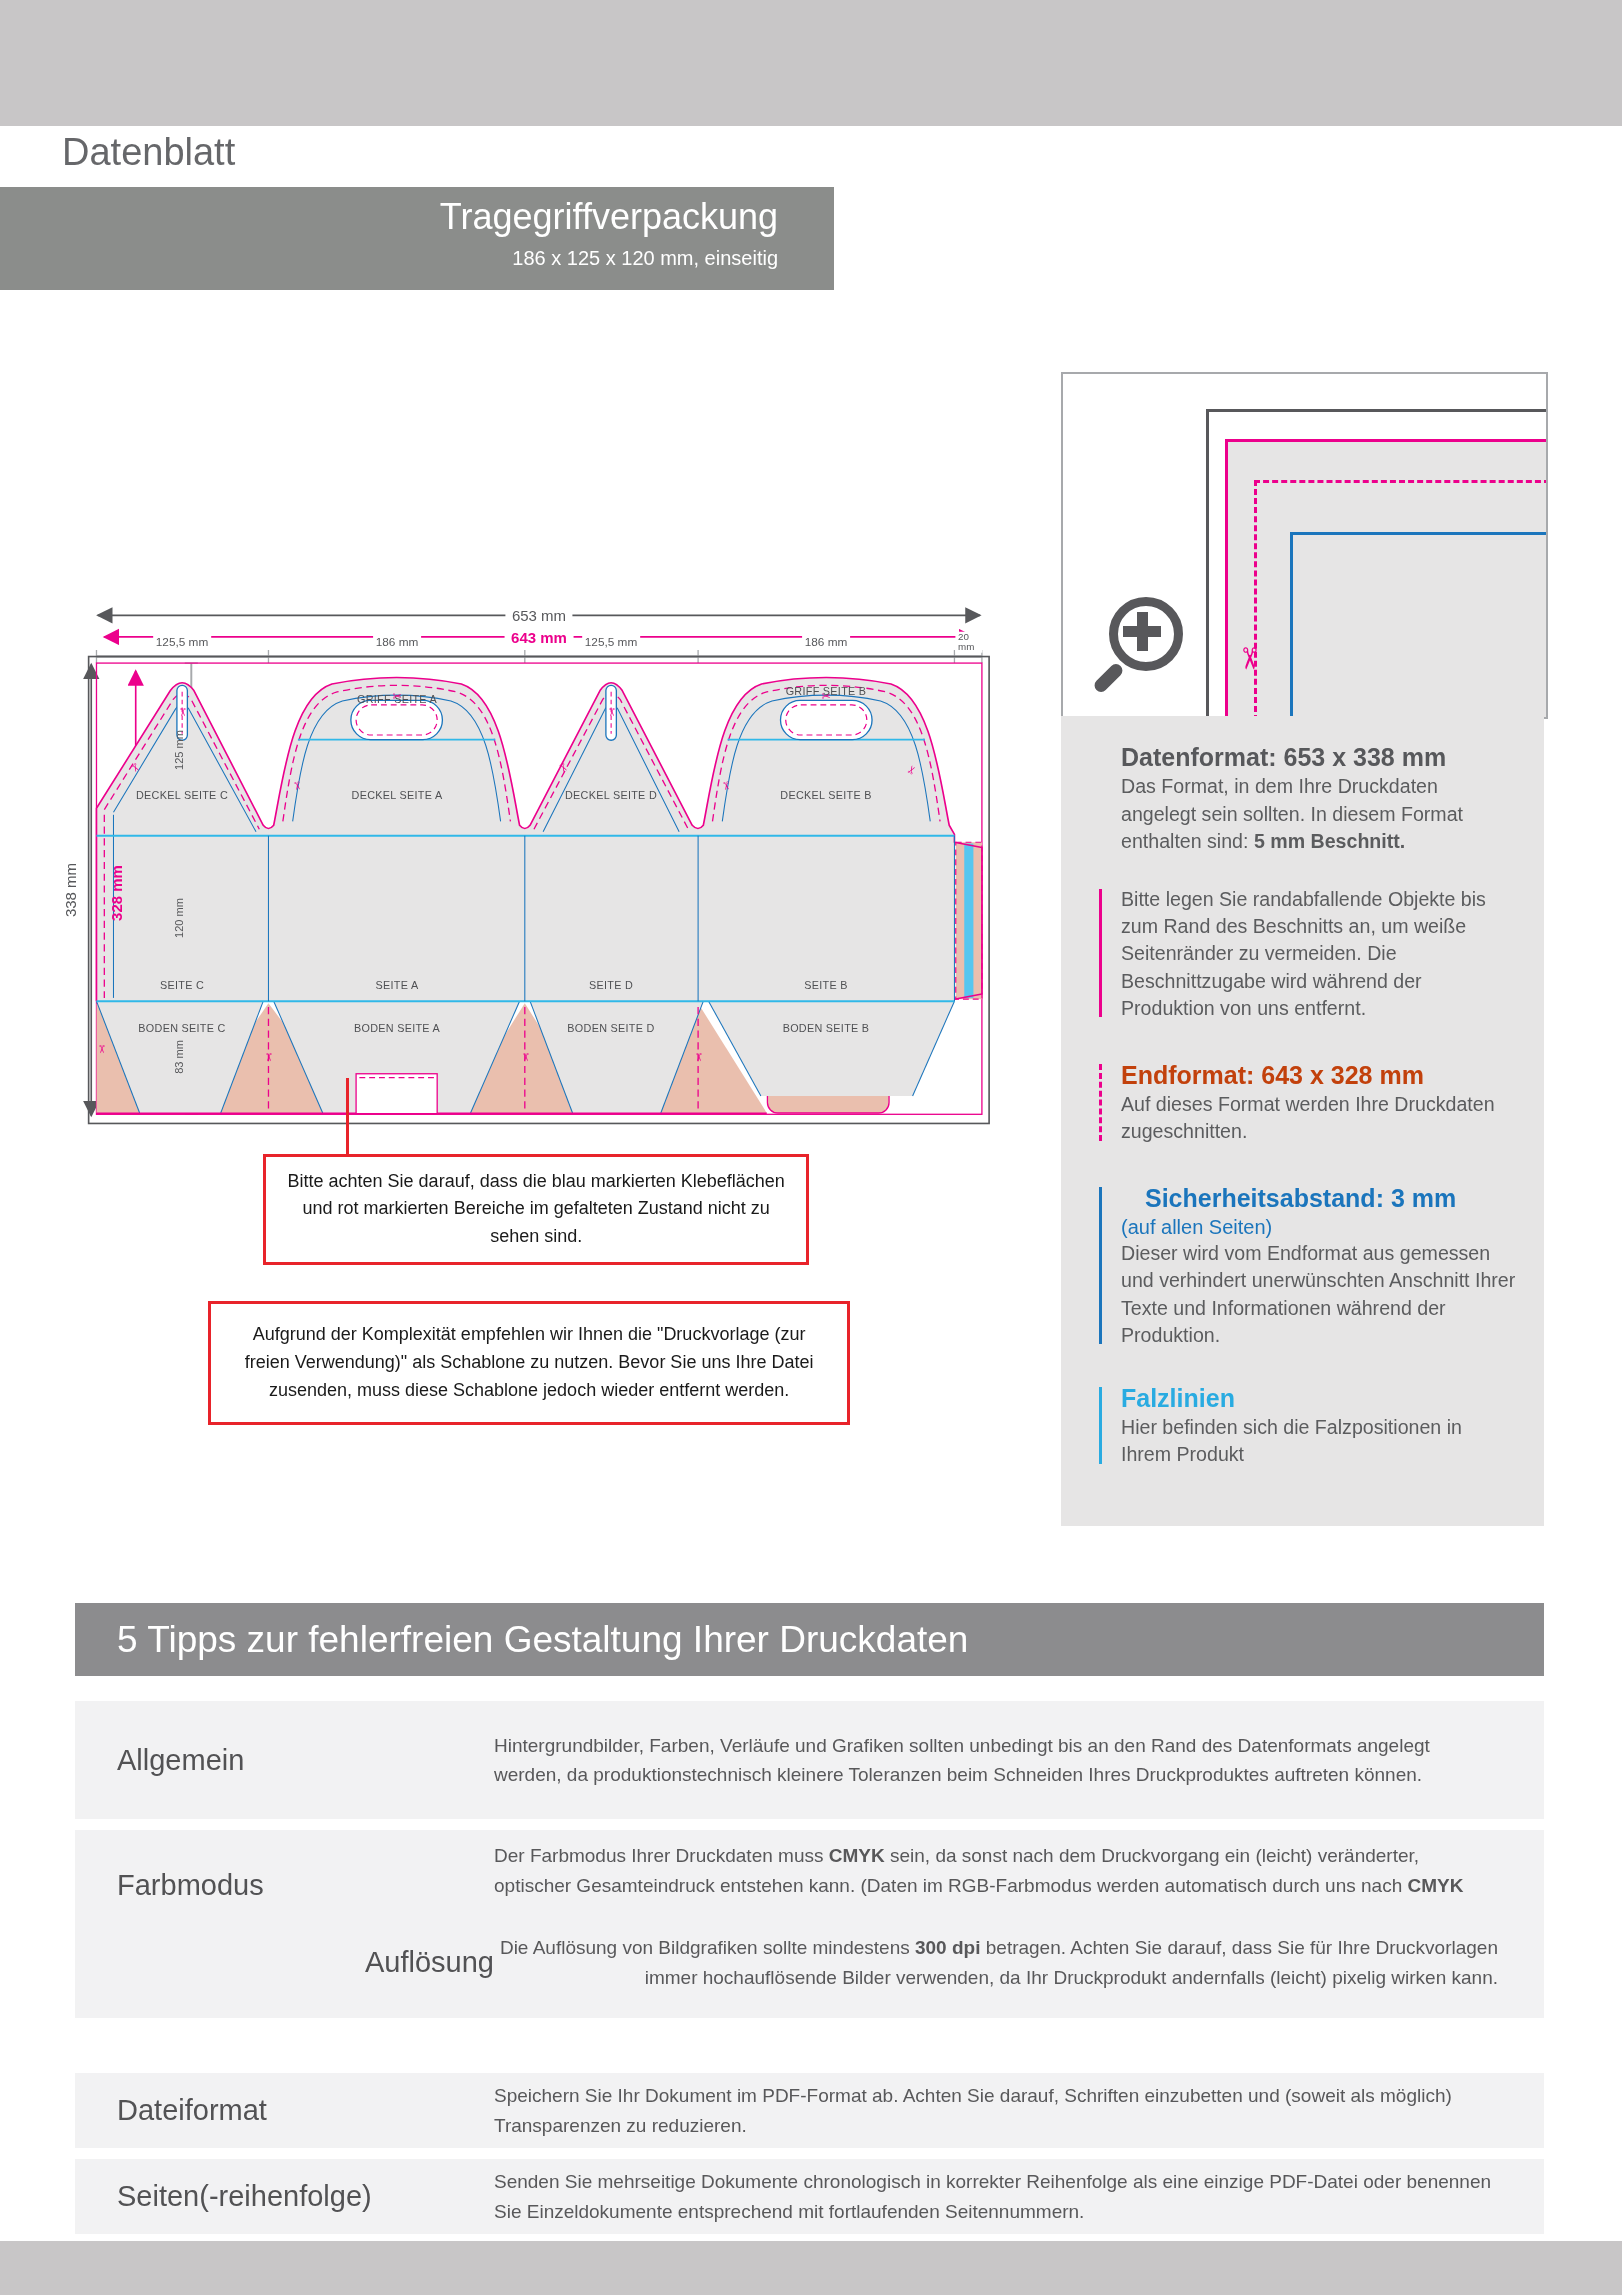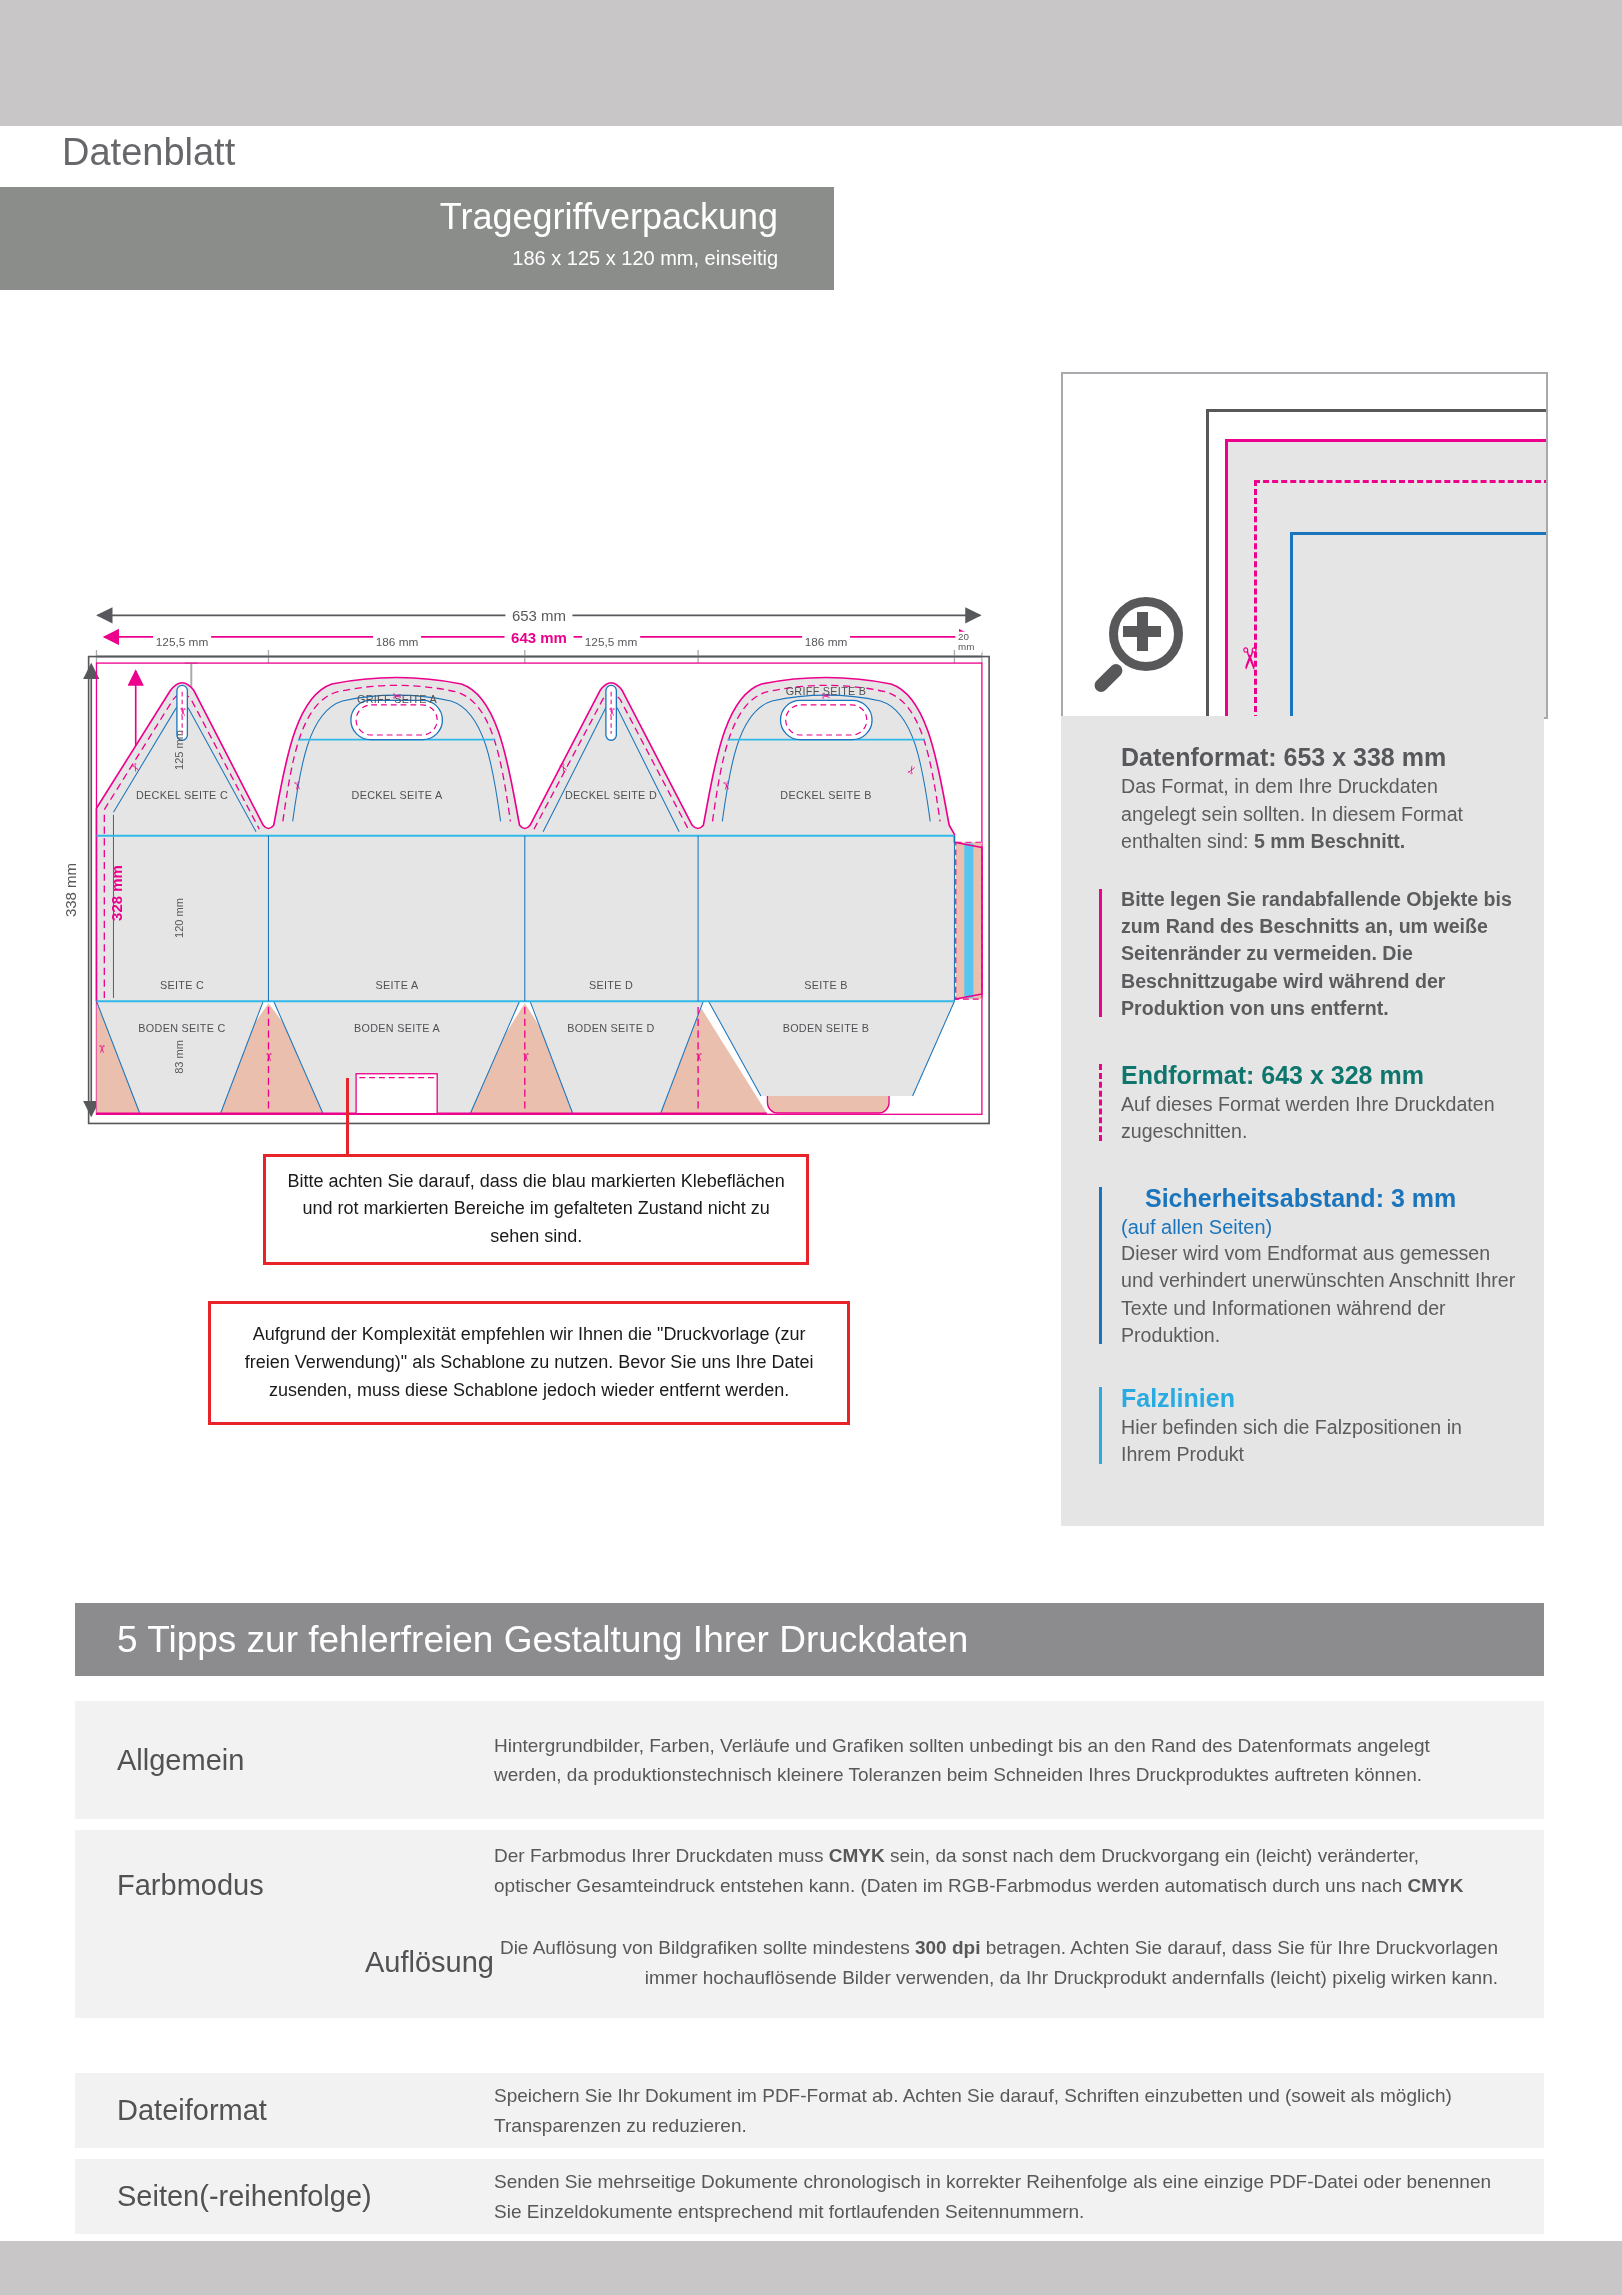--- a/index.html
+++ b/index.html
@@ -59,27 +59,27 @@
   
   #legend-box{left:1061px;top:716px;width:483px;height:810px;background:#e6e5e5;}
   .leg-item{position:relative;margin:0 27.5px 0 29px;padding-left:31px;}
   .leg-bar{position:absolute;left:9.2px;top:3.9px;bottom:5.2px;width:0;}
   .bar-solid-mag{border-left:3.9px solid #ec008c;}
   .bar-dash-mag{border-left:3.9px dashed #ec008c;}
   .bar-solid-blue{border-left:3.9px solid #1b75bc;}
   .bar-solid-cyan{border-left:3.9px solid #29abe1;}
   .leg-title{font-size:25px;font-weight:bold;line-height:1.25;}
   .leg-title.gray{color:#57585b;}
-  .leg-title.mag{color:#0f766e;}
+  .leg-title.mag{color:#c2410c;}
   .leg-title.blue{color:#1b75bc;margin-left:24px;}
   .leg-title.cyan{color:#29abe1;}
   .leg-sub{font-size:20px;color:#1b75bc;line-height:1.3;}
   .leg-body{font-size:19.6px;color:#5b5c5e;line-height:1.4;}
   #leg-datenformat{padding-top:26px;margin-bottom:30px;}
-  #leg-bleed{margin-bottom:37px;font-weight:bold;}
+  #leg-bleed{margin-bottom:37px;}
   #leg-endformat{margin-bottom:37px;}
   #leg-sicherheit{margin-bottom:33px;}
 
   
   #tips-banner{left:75px;top:1603px;width:1469px;height:73px;background:#8c8c8e;}
   #tips-banner .t{position:absolute;left:42px;top:50%;transform:translateY(-50%);
                   font-size:37px;color:#ffffff;}
   .tip-row{left:75px;width:1469px;background:#f2f2f3;display:flex;align-items:center;}
   .tip-label{width:419px;flex:0 0 419px;padding-left:42px;box-sizing:border-box;
              font-size:29px;color:#525254;}

